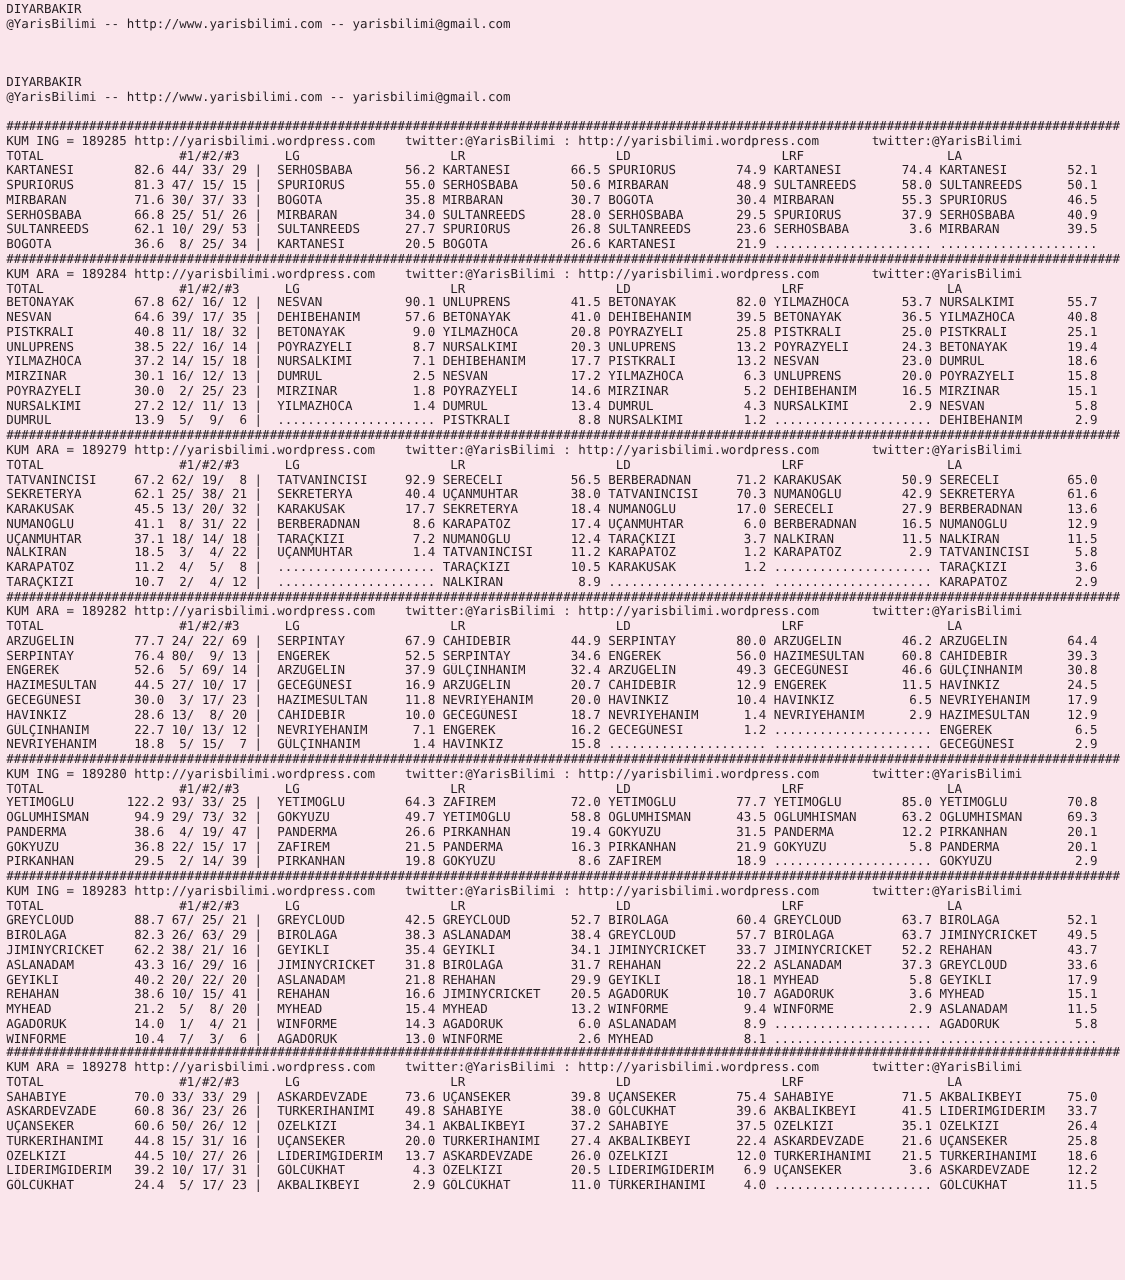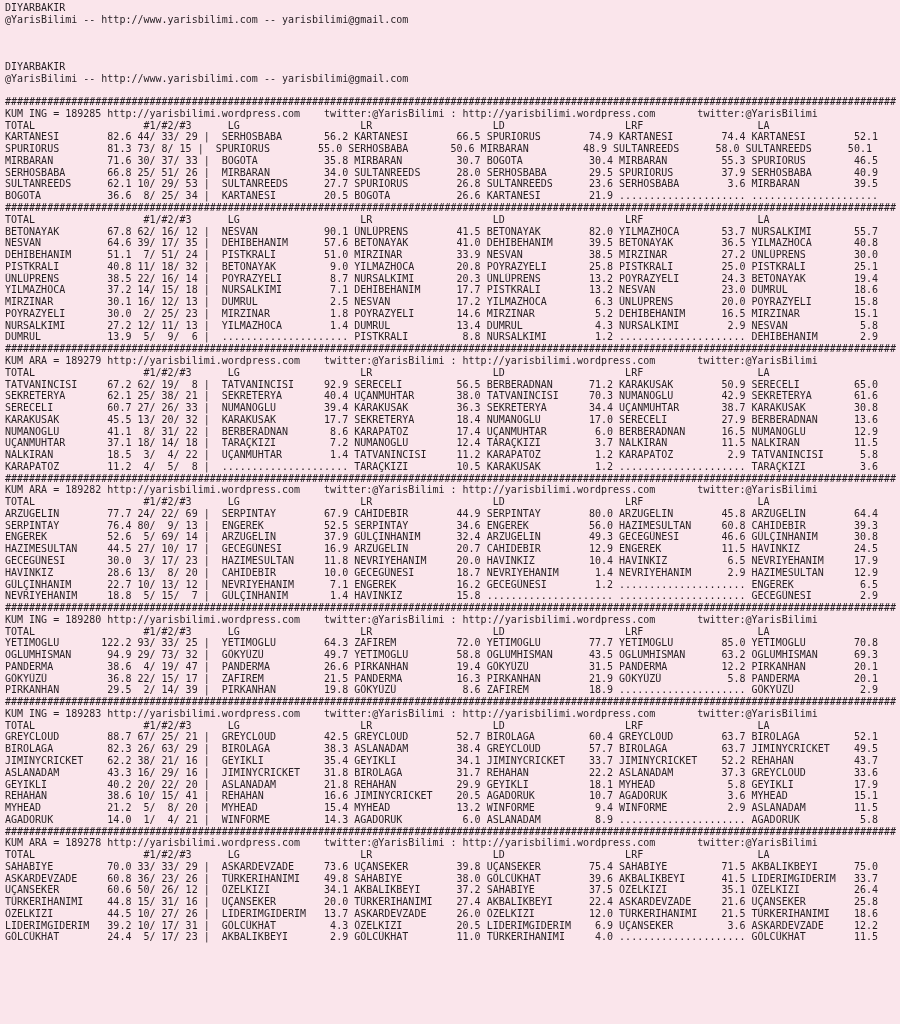--- a/index.html
+++ b/index.html
@@ -17,52 +17,52 @@
   <div class="ln"></div>
   <div class="ln"></div>
   <div class="ln">DIYARBAKIR</div>
   <div class="ln">@YarisBilimi -- http://www.yarisbilimi.com -- yarisbilimi@gmail.com</div>
   <div class="ln"></div>
   <div id="sections">
       <div class="ln">####################################################################################################################################################</div>
       <div class="ln">KUM ING = 189285 http://yarisbilimi.wordpress.com    twitter:@YarisBilimi : http://yarisbilimi.wordpress.com       twitter:@YarisBilimi</div>
       <div class="ln">TOTAL                  #1/#2/#3      LG                    LR                    LD                    LRF                   LA</div>
       <div class="ln">KARTANESI        82.6 44/ 33/ 29 |  SERHOSBABA       56.2 KARTANESI        66.5 SPURIORUS        74.9 KARTANESI        74.4 KARTANESI        52.1</div>
-      <div class="ln">SPURIORUS        81.3 73/ 8/ 15 |  SPURIORUS        55.0 SERHOSBABA       50.6 MIRBARAN         48.9 SULTANREEDS      58.0 SULTANREEDS      50.1</div>
+      <div class="ln">SPURIORUS        81.3 47/ 15/ 15 |  SPURIORUS        55.0 SERHOSBABA       50.6 MIRBARAN         48.9 SULTANREEDS      58.0 SULTANREEDS      50.1</div>
       <div class="ln">MIRBARAN         71.6 30/ 37/ 33 |  BOGOTA           35.8 MIRBARAN         30.7 BOGOTA           30.4 MIRBARAN         55.3 SPURIORUS        46.5</div>
       <div class="ln">SERHOSBABA       66.8 25/ 51/ 26 |  MIRBARAN         34.0 SULTANREEDS      28.0 SERHOSBABA       29.5 SPURIORUS        37.9 SERHOSBABA       40.9</div>
       <div class="ln">SULTANREEDS      62.1 10/ 29/ 53 |  SULTANREEDS      27.7 SPURIORUS        26.8 SULTANREEDS      23.6 SERHOSBABA        3.6 MIRBARAN         39.5</div>
       <div class="ln">BOGOTA           36.6  8/ 25/ 34 |  KARTANESI        20.5 BOGOTA           26.6 KARTANESI        21.9 ..................... .....................</div>
       <div class="ln">####################################################################################################################################################</div>
+      <div class="ln">KUM ARA = 189284 http://yarisbilimi.wordpress.com    twitter:@YarisBilimi : http://yarisbilimi.wordpress.com       twitter:@YarisBilimi</div>
       <div class="ln">TOTAL                  #1/#2/#3      LG                    LR                    LD                    LRF                   LA</div>
       <div class="ln">BETONAYAK        67.8 62/ 16/ 12 |  NESVAN           90.1 ÜNLÜPRENS        41.5 BETONAYAK        82.0 YILMAZHOCA       53.7 NURSALKIMI       55.7</div>
       <div class="ln">NESVAN           64.6 39/ 17/ 35 |  DEHIBEHANIM      57.6 BETONAYAK        41.0 DEHIBEHANIM      39.5 BETONAYAK        36.5 YILMAZHOCA       40.8</div>
-      <div class="ln">DEHIBEHANIM      51.1  7/ 51/ 24 |  PISTKRALI        51.0 MIRZINAR         33.9 NESVAN           38.5 MIRZINAR         27.2 ÜNLÜPRENS        30.0</div>
       <div class="ln">PISTKRALI        40.8 11/ 18/ 32 |  BETONAYAK         9.0 YILMAZHOCA       20.8 POYRAZYELI       25.8 PISTKRALI        25.0 PISTKRALI        25.1</div>
       <div class="ln">ÜNLÜPRENS        38.5 22/ 16/ 14 |  POYRAZYELI        8.7 NURSALKIMI       20.3 ÜNLÜPRENS        13.2 POYRAZYELI       24.3 BETONAYAK        19.4</div>
       <div class="ln">YILMAZHOCA       37.2 14/ 15/ 18 |  NURSALKIMI        7.1 DEHIBEHANIM      17.7 PISTKRALI        13.2 NESVAN           23.0 DUMRUL           18.6</div>
       <div class="ln">MIRZINAR         30.1 16/ 12/ 13 |  DUMRUL            2.5 NESVAN           17.2 YILMAZHOCA        6.3 ÜNLÜPRENS        20.0 POYRAZYELI       15.8</div>
       <div class="ln">POYRAZYELI       30.0  2/ 25/ 23 |  MIRZINAR          1.8 POYRAZYELI       14.6 MIRZINAR          5.2 DEHIBEHANIM      16.5 MIRZINAR         15.1</div>
       <div class="ln">NURSALKIMI       27.2 12/ 11/ 13 |  YILMAZHOCA        1.4 DUMRUL           13.4 DUMRUL            4.3 NURSALKIMI        2.9 NESVAN            5.8</div>
       <div class="ln">DUMRUL           13.9  5/  9/  6 |  ..................... PISTKRALI         8.8 NURSALKIMI        1.2 ..................... DEHIBEHANIM       2.9</div>
       <div class="ln">####################################################################################################################################################</div>
       <div class="ln">KUM ARA = 189279 http://yarisbilimi.wordpress.com    twitter:@YarisBilimi : http://yarisbilimi.wordpress.com       twitter:@YarisBilimi</div>
       <div class="ln">TOTAL                  #1/#2/#3      LG                    LR                    LD                    LRF                   LA</div>
       <div class="ln">TATVANINCISI     67.2 62/ 19/  8 |  TATVANINCISI     92.9 SERECELI         56.5 BERBERADNAN      71.2 KARAKUSAK        50.9 SERECELI         65.0</div>
       <div class="ln">SEKRETERYA       62.1 25/ 38/ 21 |  SEKRETERYA       40.4 UÇANMUHTAR       38.0 TATVANINCISI     70.3 NUMANOGLU        42.9 SEKRETERYA       61.6</div>
-      <div class="ln">SERECELI         60.7 27/ 26/ 33 |  NUMANOGLU        39.4 KARAKUSAK        36.3 SEKRETERYA       34.4 UÇANMUHTAR       38.7 KARAKUSAK        30.8</div>
       <div class="ln">KARAKUSAK        45.5 13/ 20/ 32 |  KARAKUSAK        17.7 SEKRETERYA       18.4 NUMANOGLU        17.0 SERECELI         27.9 BERBERADNAN      13.6</div>
       <div class="ln">NUMANOGLU        41.1  8/ 31/ 22 |  BERBERADNAN       8.6 KARAPATOZ        17.4 UÇANMUHTAR        6.0 BERBERADNAN      16.5 NUMANOGLU        12.9</div>
       <div class="ln">UÇANMUHTAR       37.1 18/ 14/ 18 |  TARAÇKIZI         7.2 NUMANOGLU        12.4 TARAÇKIZI         3.7 NALKIRAN         11.5 NALKIRAN         11.5</div>
       <div class="ln">NALKIRAN         18.5  3/  4/ 22 |  UÇANMUHTAR        1.4 TATVANINCISI     11.2 KARAPATOZ         1.2 KARAPATOZ         2.9 TATVANINCISI      5.8</div>
       <div class="ln">KARAPATOZ        11.2  4/  5/  8 |  ..................... TARAÇKIZI        10.5 KARAKUSAK         1.2 ..................... TARAÇKIZI         3.6</div>
+      <div class="ln">TARAÇKIZI        10.7  2/  4/ 12 |  ..................... NALKIRAN          8.9 ..................... ..................... KARAPATOZ         2.9</div>
       <div class="ln">####################################################################################################################################################</div>
       <div class="ln">KUM ARA = 189282 http://yarisbilimi.wordpress.com    twitter:@YarisBilimi : http://yarisbilimi.wordpress.com       twitter:@YarisBilimi</div>
       <div class="ln">TOTAL                  #1/#2/#3      LG                    LR                    LD                    LRF                   LA</div>
-      <div class="ln">ARZUGELIN        77.7 24/ 22/ 69 |  SERPINTAY        67.9 CAHIDEBIR        44.9 SERPINTAY        80.0 ARZUGELIN        45.8 ARZUGELIN        64.4</div>
+      <div class="ln">ARZUGELIN        77.7 24/ 22/ 69 |  SERPINTAY        67.9 CAHIDEBIR        44.9 SERPINTAY        80.0 ARZUGELIN        46.2 ARZUGELIN        64.4</div>
       <div class="ln">SERPINTAY        76.4 80/  9/ 13 |  ENGEREK          52.5 SERPINTAY        34.6 ENGEREK          56.0 HAZIMESULTAN     60.8 CAHIDEBIR        39.3</div>
       <div class="ln">ENGEREK          52.6  5/ 69/ 14 |  ARZUGELIN        37.9 GÜLÇINHANIM      32.4 ARZUGELIN        49.3 GECEGÜNESI       46.6 GÜLÇINHANIM      30.8</div>
       <div class="ln">HAZIMESULTAN     44.5 27/ 10/ 17 |  GECEGÜNESI       16.9 ARZUGELIN        20.7 CAHIDEBIR        12.9 ENGEREK          11.5 HAVINKIZ         24.5</div>
       <div class="ln">GECEGÜNESI       30.0  3/ 17/ 23 |  HAZIMESULTAN     11.8 NEVRIYEHANIM     20.0 HAVINKIZ         10.4 HAVINKIZ          6.5 NEVRIYEHANIM     17.9</div>
       <div class="ln">HAVINKIZ         28.6 13/  8/ 20 |  CAHIDEBIR        10.0 GECEGÜNESI       18.7 NEVRIYEHANIM      1.4 NEVRIYEHANIM      2.9 HAZIMESULTAN     12.9</div>
       <div class="ln">GÜLÇINHANIM      22.7 10/ 13/ 12 |  NEVRIYEHANIM      7.1 ENGEREK          16.2 GECEGÜNESI        1.2 ..................... ENGEREK           6.5</div>
       <div class="ln">NEVRIYEHANIM     18.8  5/ 15/  7 |  GÜLÇINHANIM       1.4 HAVINKIZ         15.8 ..................... ..................... GECEGÜNESI        2.9</div>
       <div class="ln">####################################################################################################################################################</div>
       <div class="ln">KUM ING = 189280 http://yarisbilimi.wordpress.com    twitter:@YarisBilimi : http://yarisbilimi.wordpress.com       twitter:@YarisBilimi</div>
       <div class="ln">TOTAL                  #1/#2/#3      LG                    LR                    LD                    LRF                   LA</div>
@@ -75,20 +75,21 @@
       <div class="ln">KUM ING = 189283 http://yarisbilimi.wordpress.com    twitter:@YarisBilimi : http://yarisbilimi.wordpress.com       twitter:@YarisBilimi</div>
       <div class="ln">TOTAL                  #1/#2/#3      LG                    LR                    LD                    LRF                   LA</div>
       <div class="ln">GREYCLOUD        88.7 67/ 25/ 21 |  GREYCLOUD        42.5 GREYCLOUD        52.7 BIROLAGA         60.4 GREYCLOUD        63.7 BIROLAGA         52.1</div>
       <div class="ln">BIROLAGA         82.3 26/ 63/ 29 |  BIROLAGA         38.3 ASLANADAM        38.4 GREYCLOUD        57.7 BIROLAGA         63.7 JIMINYCRICKET    49.5</div>
       <div class="ln">JIMINYCRICKET    62.2 38/ 21/ 16 |  GEYIKLI          35.4 GEYIKLI          34.1 JIMINYCRICKET    33.7 JIMINYCRICKET    52.2 REHAHAN          43.7</div>
       <div class="ln">ASLANADAM        43.3 16/ 29/ 16 |  JIMINYCRICKET    31.8 BIROLAGA         31.7 REHAHAN          22.2 ASLANADAM        37.3 GREYCLOUD        33.6</div>
       <div class="ln">GEYIKLI          40.2 20/ 22/ 20 |  ASLANADAM        21.8 REHAHAN          29.9 GEYIKLI          18.1 MYHEAD            5.8 GEYIKLI          17.9</div>
       <div class="ln">REHAHAN          38.6 10/ 15/ 41 |  REHAHAN          16.6 JIMINYCRICKET    20.5 AGADORUK         10.7 AGADORUK          3.6 MYHEAD           15.1</div>
       <div class="ln">MYHEAD           21.2  5/  8/ 20 |  MYHEAD           15.4 MYHEAD           13.2 WINFORME          9.4 WINFORME          2.9 ASLANADAM        11.5</div>
       <div class="ln">AGADORUK         14.0  1/  4/ 21 |  WINFORME         14.3 AGADORUK          6.0 ASLANADAM         8.9 ..................... AGADORUK          5.8</div>
+      <div class="ln">WINFORME         10.4  7/  3/  6 |  AGADORUK         13.0 WINFORME          2.6 MYHEAD            8.1 ..................... .....................</div>
       <div class="ln">####################################################################################################################################################</div>
       <div class="ln">KUM ARA = 189278 http://yarisbilimi.wordpress.com    twitter:@YarisBilimi : http://yarisbilimi.wordpress.com       twitter:@YarisBilimi</div>
       <div class="ln">TOTAL                  #1/#2/#3      LG                    LR                    LD                    LRF                   LA</div>
       <div class="ln">SAHABIYE         70.0 33/ 33/ 29 |  ASKARDEVZADE     73.6 UÇANSEKER        39.8 UÇANSEKER        75.4 SAHABIYE         71.5 AKBALIKBEYI      75.0</div>
       <div class="ln">ASKARDEVZADE     60.8 36/ 23/ 26 |  TÜRKERIHANIMI    49.8 SAHABIYE         38.0 GÖLCÜKHAT        39.6 AKBALIKBEYI      41.5 LIDERIMGIDERIM   33.7</div>
       <div class="ln">UÇANSEKER        60.6 50/ 26/ 12 |  ÖZELKIZI         34.1 AKBALIKBEYI      37.2 SAHABIYE         37.5 ÖZELKIZI         35.1 ÖZELKIZI         26.4</div>
       <div class="ln">TÜRKERIHANIMI    44.8 15/ 31/ 16 |  UÇANSEKER        20.0 TÜRKERIHANIMI    27.4 AKBALIKBEYI      22.4 ASKARDEVZADE     21.6 UÇANSEKER        25.8</div>
       <div class="ln">ÖZELKIZI         44.5 10/ 27/ 26 |  LIDERIMGIDERIM   13.7 ASKARDEVZADE     26.0 ÖZELKIZI         12.0 TÜRKERIHANIMI    21.5 TÜRKERIHANIMI    18.6</div>
       <div class="ln">LIDERIMGIDERIM   39.2 10/ 17/ 31 |  GÖLCÜKHAT         4.3 ÖZELKIZI         20.5 LIDERIMGIDERIM    6.9 UÇANSEKER         3.6 ASKARDEVZADE     12.2</div>
       <div class="ln">GÖLCÜKHAT        24.4  5/ 17/ 23 |  AKBALIKBEYI       2.9 GÖLCÜKHAT        11.0 TÜRKERIHANIMI     4.0 ..................... GÖLCÜKHAT        11.5</div>

